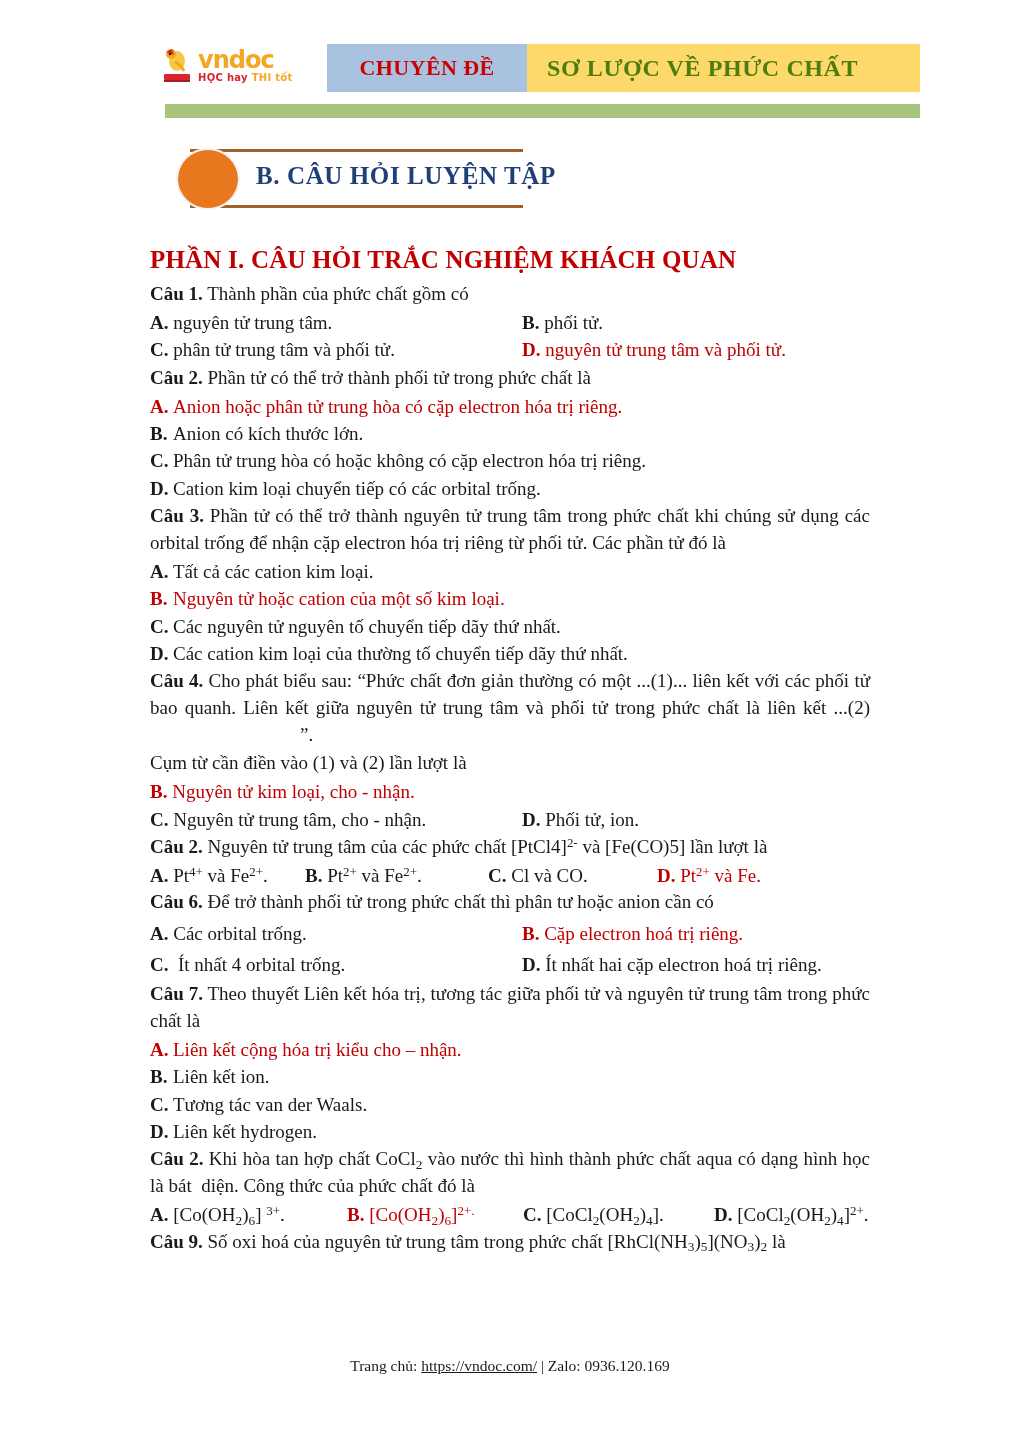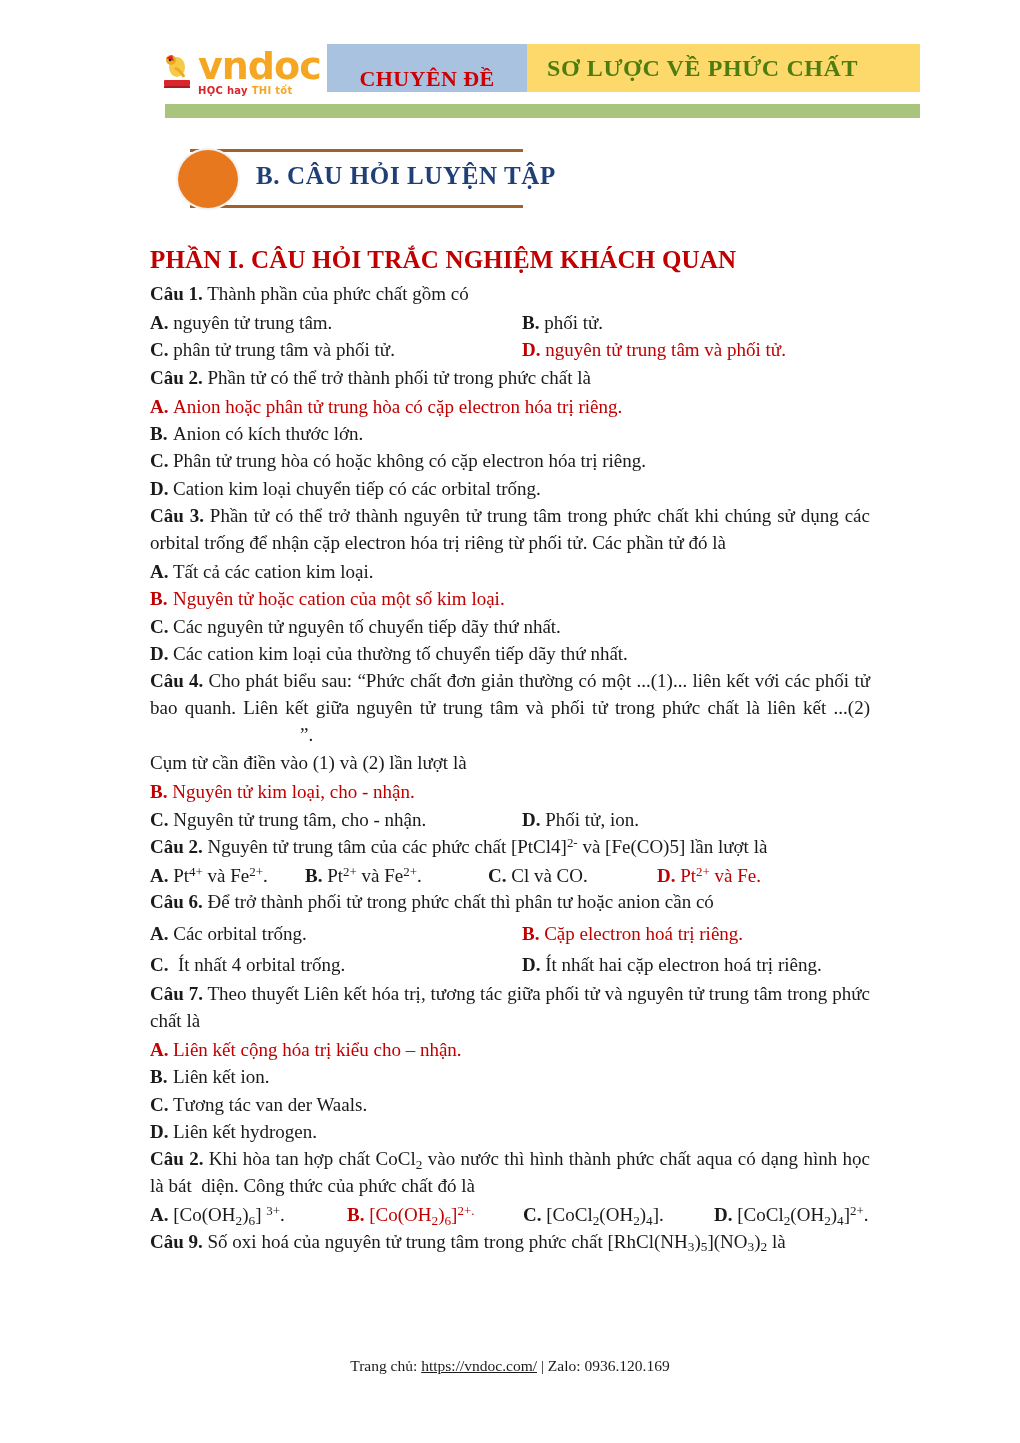--- a/index.html
+++ b/index.html
@@ -46,21 +46,21 @@
     margin-right: 2px;
   }
   .logo-text-wrap {
     display: flex;
     flex-direction: column;
     line-height: 1;
   }
   .logo-word {
     font-family: "DejaVu Sans", sans-serif;
     font-weight: bold;
-    font-size: 38px;
+    font-size: 24px;
     letter-spacing: -1px;
     color: #f5a623;
     line-height: 0.95;
   }
   .logo-tag {
     font-family: "DejaVu Sans", sans-serif;
     font-size: 10px;
     font-weight: bold;
     letter-spacing: 0.3px;
     margin-top: 2px;
@@ -71,21 +71,21 @@
 
   .banner {
     flex: 1;
     display: flex;
     align-items: stretch;
     height: 48px;
   }
   .banner-left {
     background: #a8c2e0;
     display: flex;
-    align-items: flex-end;
+    align-items: center;
     justify-content: center;
     padding: 0 16px;
     min-width: 168px;
   }
   .banner-left-text {
     color: #cc0000;
     font-family: "Liberation Serif", serif;
     font-weight: bold;
     font-size: 22px;
     letter-spacing: 0.4px;

